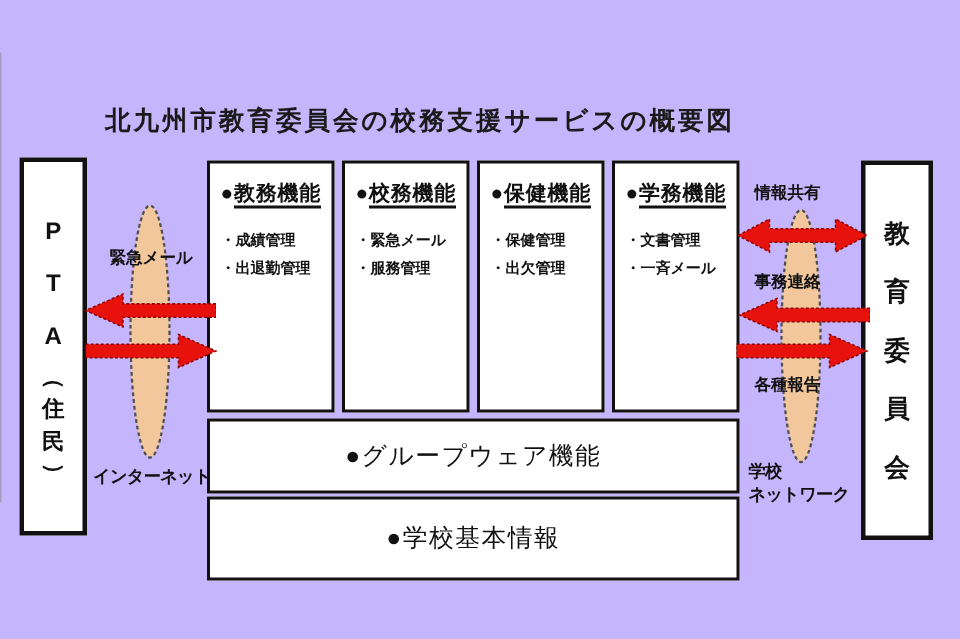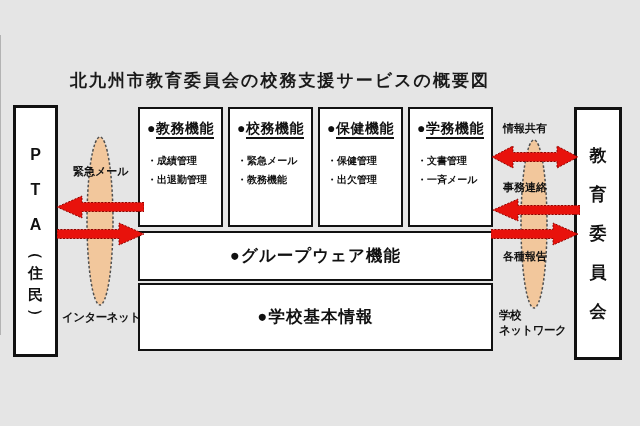--- a/index.html
+++ b/index.html
@@ -1,17 +1,17 @@
 <!DOCTYPE html>
 <html><head>
 <meta charset="utf-8">
 <style>
   html,body{margin:0;padding:0;background:#fff;}
   #canvas{
-    position:relative;width:640px;height:426px;background:#e5e5e5;overflow:hidden;
+    position:relative;width:640px;height:426px;background:#c4b5fd;overflow:hidden;
     font-family:"Liberation Sans","DejaVu Sans",sans-serif;color:#111;
   }
   
   .edge-line{position:absolute;left:0;top:35px;width:1px;height:300px;background:#8a8a8a;opacity:.55;}
 
   .diagram-title{
     position:absolute;left:70px;top:69px;font-size:17px;font-weight:bold;
     letter-spacing:2px;white-space:nowrap;color:#1a1a1a;
   }
 
@@ -23,36 +23,36 @@
   #pta-box{left:13px;top:105px;width:45px;height:252px;}
   #edu-box{left:574px;top:107px;width:48px;height:253px;}
   .vchar{font-weight:bold;font-size:16px;line-height:30px;}
   #pta-box .latin{line-height:35px;font-size:16px;}
   #pta-box .cjk{line-height:22px;font-size:15px;}
   #pta-box .paren{line-height:20px;font-size:15px;transform:rotate(90deg);}
   #edu-box .vchar{line-height:39px;font-size:17px;}
 
   
   #main-stack{position:absolute;left:138px;top:107px;width:355px;display:flex;flex-direction:column;z-index:2;}
-  #function-row{display:flex;gap:5px;height:120px;}
+  #function-row{display:flex;gap:5px;height:168px;}
   .fn-box{
     flex:1;background:#fff;border:2.5px solid #111;box-sizing:border-box;
     padding:11px 6px 0 7px;
   }
   .fn-header{font-size:14px;font-weight:bold;white-space:nowrap;letter-spacing:.5px;}
   .fn-header .underlined{border-bottom:2px solid #111;padding-bottom:1px;}
   .fn-items{margin-top:13px;}
   .fn-item{font-size:10px;font-weight:bold;line-height:19px;white-space:nowrap;}
   .wide-row{
     background:#fff;border:2.5px solid #111;box-sizing:border-box;
     display:flex;align-items:center;justify-content:center;
-    font-size:16.5px;font-weight:bold;letter-spacing:1px;
+    font-size:16.5px;font-weight:normal;letter-spacing:1px;
   }
   #groupware-row{height:50px;margin-top:4px;}
-  #schoolinfo-row{height:68px;margin-top:2px;}
+  #schoolinfo-row{height:56px;margin-top:2px;}
 
   
   .lens{position:absolute;z-index:1;}
   #left-lens{left:85px;top:135px;}
   #right-lens{left:519px;top:138px;}
 
   
   .arrow{position:absolute;z-index:3;}
   #arrow-left-out {left:56px; top:195px;}
   #arrow-left-in  {left:57px; top:222px;}
@@ -104,21 +104,21 @@
         <div class="fn-items">
           <div class="fn-item">・成績管理</div>
           <div class="fn-item">・出退勤管理</div>
         </div>
       </div>
 
       <div class="fn-box">
         <div class="fn-header"><span>●</span><span class="underlined">校務機能</span></div>
         <div class="fn-items">
           <div class="fn-item">・緊急メール</div>
-          <div class="fn-item">・教務機能</div>
+          <div class="fn-item">・服務管理</div>
         </div>
       </div>
 
       <div class="fn-box">
         <div class="fn-header"><span>●</span><span class="underlined">保健機能</span></div>
         <div class="fn-items">
           <div class="fn-item">・保健管理</div>
           <div class="fn-item">・出欠管理</div>
         </div>
       </div>

